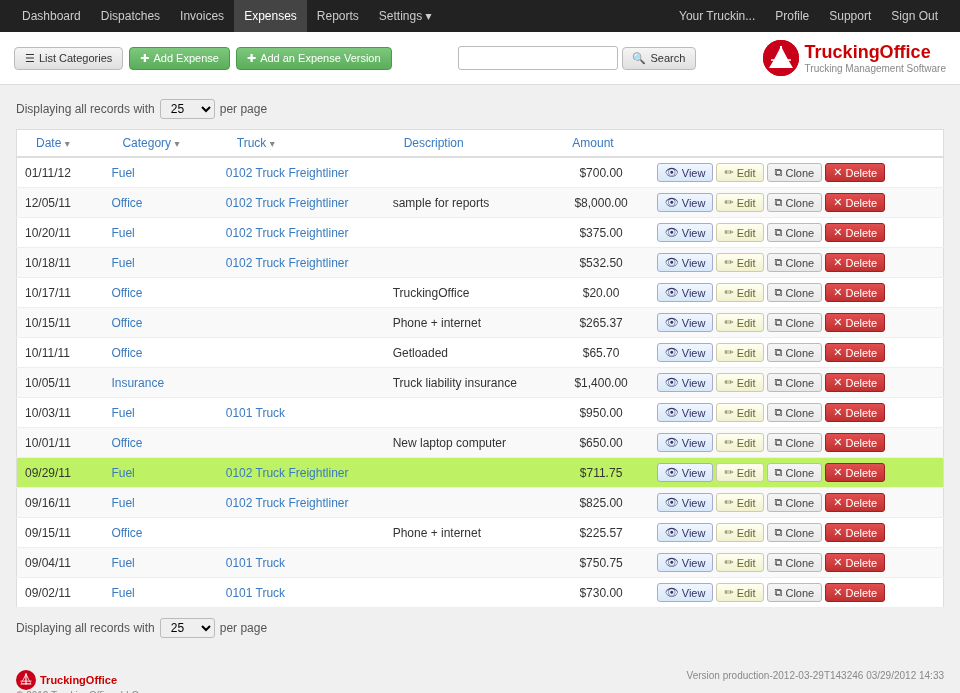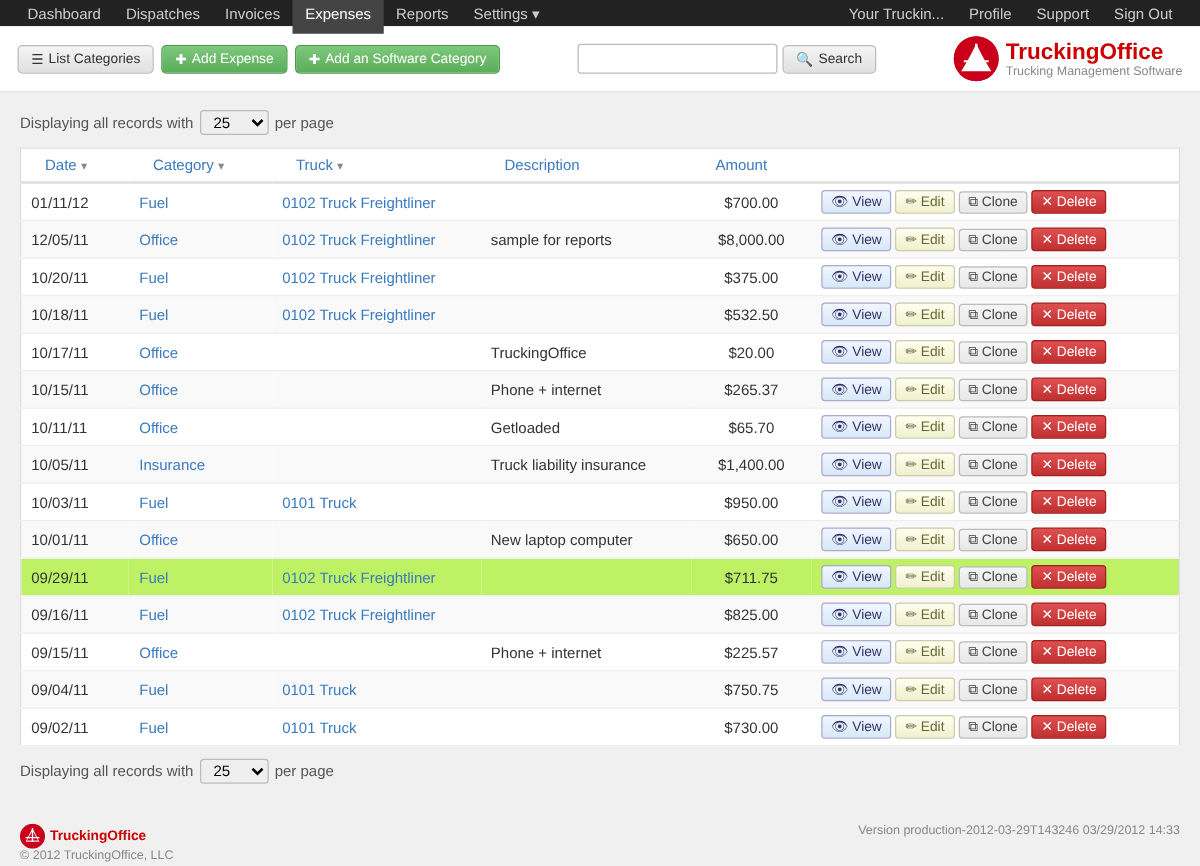--- a/index.html
+++ b/index.html
@@ -5,21 +5,21 @@
     * { box-sizing: border-box; margin: 0; padding: 0; }
     body { font-family: Arial, Helvetica, sans-serif; font-size: 12px; background: #f0f0f0; color: #333; }
 
     
     #top-nav {
       background: #222;
       color: #ccc;
       display: flex;
       align-items: center;
       padding: 0 12px;
-      height: 21px;
+      height: 32px;
       justify-content: space-between;
     }
     #top-nav .left-nav { display: flex; gap: 0; }
     #top-nav .left-nav a {
       color: #ccc; text-decoration: none; padding: 0 10px; line-height: 32px; font-size: 12px;
     }
     #top-nav .left-nav a.active { color: #fff; background: #444; }
     #top-nav .right-nav { display: flex; gap: 0; align-items: center; }
     #top-nav .right-nav a {
       color: #ccc; text-decoration: none; padding: 4px 10px; line-height: 32px; font-size: 12px;
@@ -217,21 +217,21 @@
     <button class="btn-gray">
       <span>☰</span>
       <span>List Categories</span>
     </button>
     <button class="btn-green">
       <span>✚</span>
       <span>Add Expense</span>
     </button>
     <button class="btn-green">
       <span>✚</span>
-      <span>Add an Software Category</span>
+      <span>Add an Expense Version</span>
     </button>
   </div>
   <div id="search-area">
     <input type="text" id="search-input" style="border: 1px solid rgb(187, 187, 187); border-radius: 3px; padding: 4px 8px; font-size: 12px; width: 160px;" placeholder="">
     <button class="btn-search">
       <span>🔍</span>
       <span>Search</span>
     </button>
   </div>
   <div id="logo-area">

